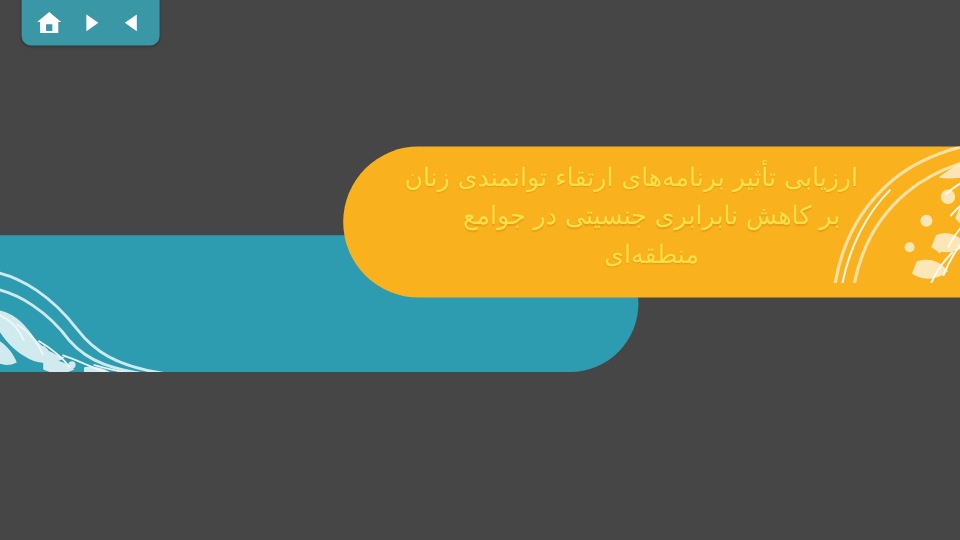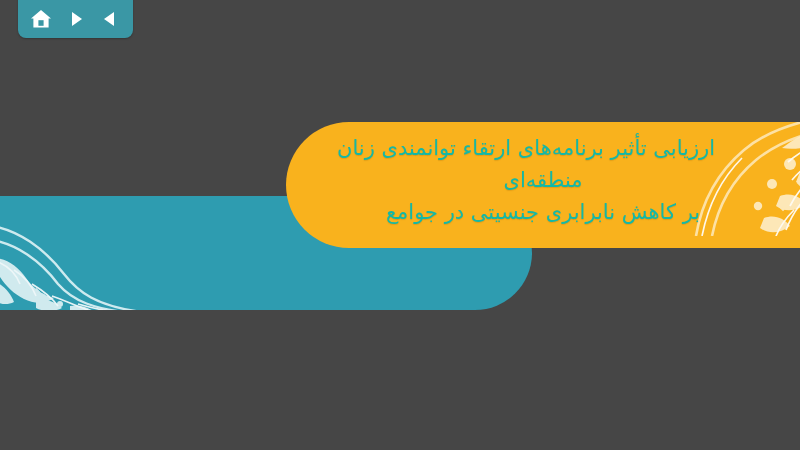--- a/index.html
+++ b/index.html
@@ -93,21 +93,21 @@
 
   
   #title-block {
     position: absolute;
     left: 286px;
     top: 132px;
     width: 514px;
     z-index: 30;
     text-align: center;
     direction: rtl;
-    color: #14b8a6;
+    color: #fde047;
     font-size: 21px;
     line-height: 32px;
     font-weight: 400;
     letter-spacing: 0px;
     text-shadow: 0 1px 1px rgba(120,70,0,0.18);
     pointer-events: none;
   }
   .title-line { display: block; white-space: nowrap; }
   #title-line-1 { padding-right: 34px; }
   #title-line-3 { }
@@ -204,17 +204,17 @@
       </g>
       <g fill="none" stroke="#fdf3d8" stroke-width="1.2" opacity="0.85">
         <path d="M170 52 C152 58 136 70 126 86"></path>
         <path d="M168 74 C154 82 144 94 138 110"></path>
       </g>
     </svg>
   </div>
 
   <div id="title-block">
     <span class="title-line" id="title-line-1">ارزیابی تأثیر برنامه‌های ارتقاء توانمندی زنان</span>
+    <span class="title-line" id="title-line-2">بر کاهش نابرابری جنسیتی در جوامع</span>
     <span class="title-line" id="title-line-3">منطقه‌ای</span>
-    <span class="title-line" id="title-line-2">بر کاهش نابرابری جنسیتی در جوامع</span>
   </div>
 
 </div>
 
 </body></html>

